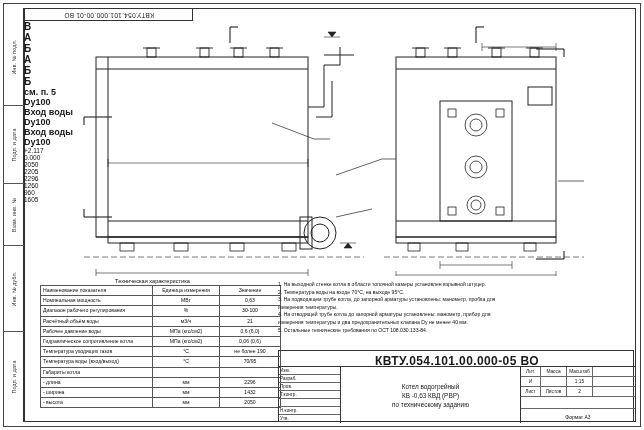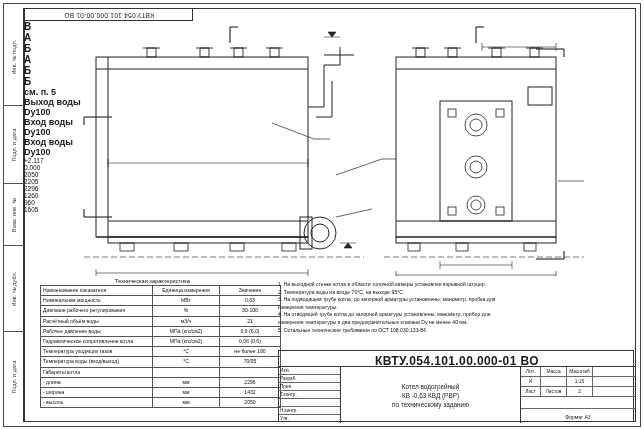--- a/index.html
+++ b/index.html
@@ -227,21 +227,20 @@
 
     <div class="sec" style="left:200px;top:4px;">В</div>
     <div class="sec" style="left:52px;top:85px;">А</div>
     <div class="sec" style="left:52px;top:186px;">Б</div>
     <div class="sec" style="left:446px;top:4px;">А</div>
     <div class="sec" style="left:543px;top:18px;">Б</div>
     <div class="sec" style="left:543px;top:230px;">Б</div>
 
     <div class="big" style="left:186px;top:108px;">см. п. 5</div>
 
-    <div class="big" style="left:310px;top:112px;">Выход воды</div>
     <div class="big" style="left:318px;top:124px;">Dy100</div>
 
     <div class="big" style="left:296px;top:148px;">Вход воды</div>
     <div class="big" style="left:302px;top:160px;">Dy100</div>
 
     <div class="big" style="left:540px;top:126px;">Вход воды</div>
     <div class="big" style="left:548px;top:139px;">Dy100</div>
 
     <div class="dim" style="left:300px;top:6px;">+2.117</div>
     <div class="dim" style="left:318px;top:212px;">0.000</div>
@@ -327,21 +326,21 @@
     <div>2. Температура воды на входе 70°С, на выходе 95°С.</div>
     <div>3. На подводящем трубе котла, до запорной арматуры установлены: манометр, пробка для</div>
     <div>    измерения температуры.</div>
     <div>4. На отводящей трубе котла до запорной арматуры установлены: манометр, прибор для</div>
     <div>    измерения температуры и два предохранительных клапана Dy не менее 40 мм.</div>
     <div>5. Остальные технические требования по ОСТ 108.030.133-84.</div>
   </div>
 
   <div class="tb">
     <div class="tbcode">
-      <span>КВТУ.054.101.00.000-01 ВО</span>
+      <span>КВТУ.054.101.00.000-05 ВО</span>
     </div>
 
     <div class="tb-l">
       <div class="r">Изм.</div>
       <div class="r">Разраб.</div>
       <div class="r">Пров.</div>
       <div class="r">Т.контр.</div>
       <div class="r"></div>
       <div class="r">Н.контр.</div>
       <div class="r" style="border-bottom:none;">Утв.</div>

